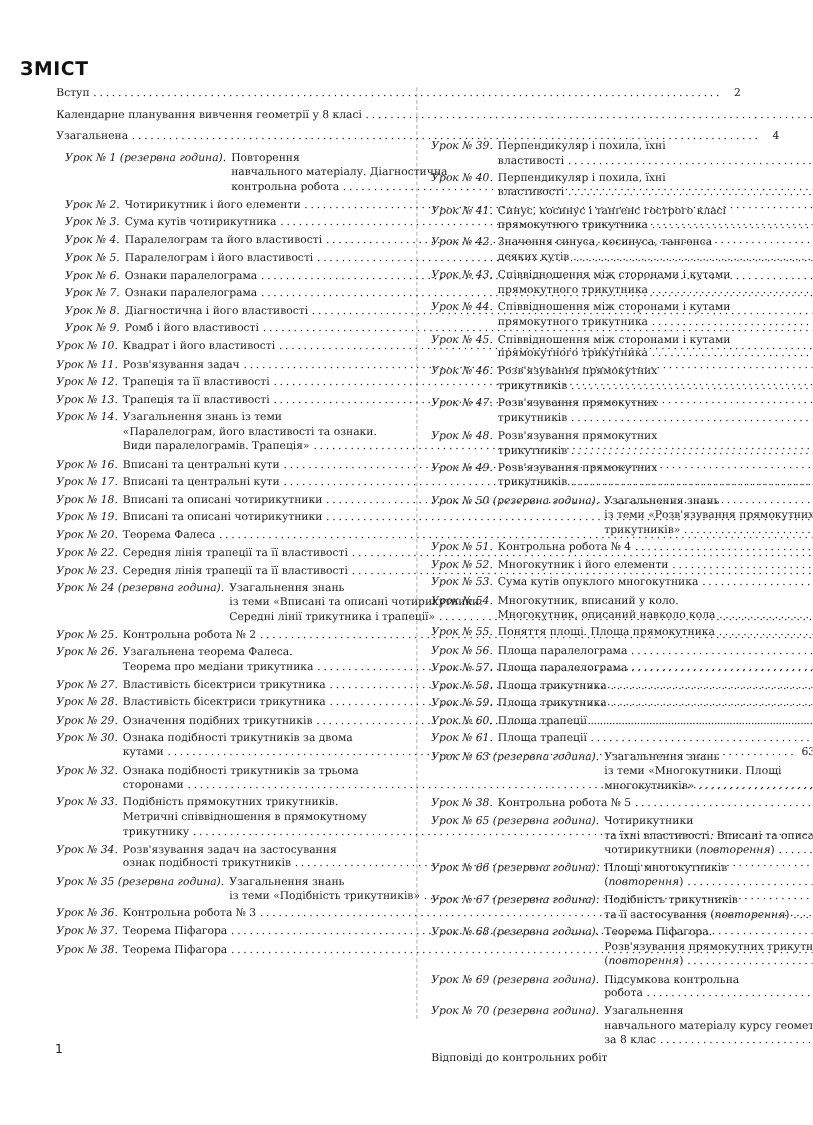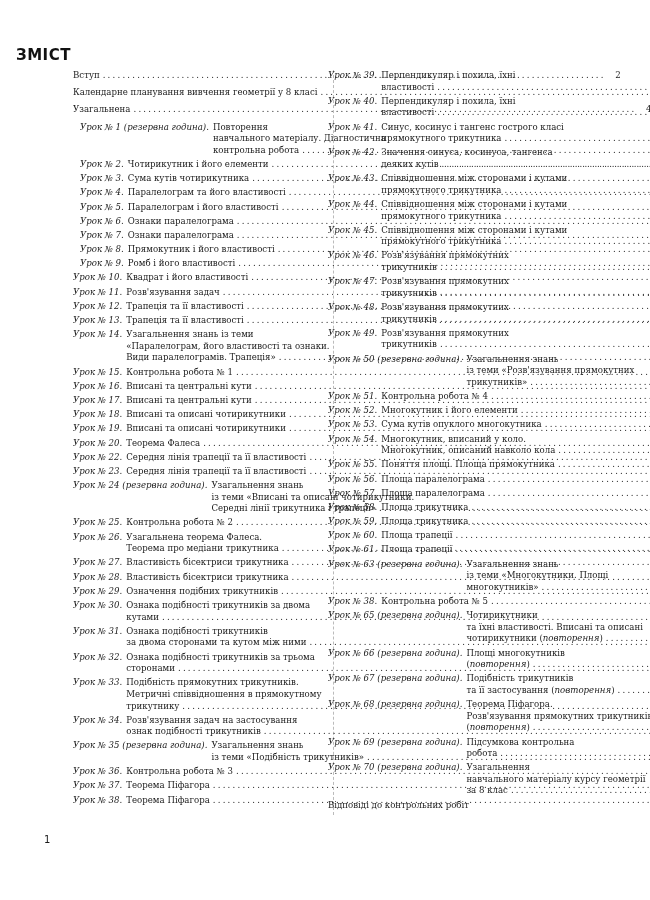--- a/index.html
+++ b/index.html
@@ -2,22 +2,22 @@
 <html><head>
 <meta charset="utf-8">
 <style>
   html, body { margin: 0; padding: 0; background: #ffffff; }
   body { width: 650px; height: 900px; position: relative; overflow: hidden;
          font-family: "DejaVu Serif", "Liberation Serif", serif; color: #1a1a1a; }
   .title { position: absolute; top: 46px; left: 0; width: 650px; text-align: left;
            font-family: "DejaVu Sans", "Liberation Sans", sans-serif; font-weight: bold;
            font-size: 15px; letter-spacing: 0.5px; color: #111; margin-left: 16px; }
   .col { position: absolute; top: 70px; width: 282px; }
-  .col-left { left: 45px; margin-left: 28px; }
-  .col-right { left: 328px; }
+  .col-left { left: 45px; }
+  .col-right { left: 345px; margin-top: 42px; }
   .divider { position: absolute; left: 333px; top: 70px; height: 745px; width: 0;
              border-left: 1px dashed #bbbbbb; }
   .entry { display: flex; align-items: flex-start; font-size: 8.6px; line-height: 11.6px;
            margin-bottom: 2.6px; }
   .entry.top { margin-bottom: 5.6px; }
   .label { white-space: nowrap; font-style: italic; padding-right: 4px; flex: 0 0 auto; }
   .label.indent { padding-left: 7px; }
   .body { flex: 1 1 auto; display: flex; flex-direction: column; }
   .line { display: flex; }
   .line .txt { white-space: nowrap; }
@@ -126,21 +126,21 @@
         <div class="line">
           <span class="txt">Ознаки паралелограма</span>
           <span class="dots"></span>
         </div>
       </div>
     </div>
     <div class="entry">
       <span class="label indent">Урок № 8.</span>
       <div class="body">
         <div class="line">
-          <span class="txt">Прямокутник і його властивості</span>
+          <span class="txt">Діагностична і його властивості</span>
           <span class="dots"></span>
         </div>
       </div>
     </div>
     <div class="entry">
       <span class="label indent">Урок № 9.</span>
       <div class="body">
         <div class="line">
           <span class="txt">Ромб і його властивості</span>
           <span class="dots"></span>
@@ -192,29 +192,20 @@
         <div class="line">
           <span class="txt">«Паралелограм, його властивості та ознаки.</span>
         </div>
         <div class="line">
           <span class="txt">Види паралелограмів. Трапеція»</span>
           <span class="dots"></span>
         </div>
       </div>
     </div>
     <div class="entry">
-      <span class="label">Урок № 15.</span>
-      <div class="body">
-        <div class="line">
-          <span class="txt">Контрольна робота № 1</span>
-          <span class="dots"></span>
-        </div>
-      </div>
-    </div>
-    <div class="entry">
       <span class="label">Урок № 16.</span>
       <div class="body">
         <div class="line">
           <span class="txt">Вписані та центральні кути</span>
           <span class="dots"></span>
         </div>
       </div>
     </div>
     <div class="entry">
       <span class="label">Урок № 17.</span>
@@ -336,32 +327,20 @@
     <div class="entry">
       <span class="label">Урок № 30.</span>
       <div class="body">
         <div class="line">
           <span class="txt">Ознака подібності трикутників за двома</span>
         </div>
         <div class="line">
           <span class="txt">кутами</span>
           <span class="dots"></span>
           <span class="pg">63</span>
-        </div>
-      </div>
-    </div>
-    <div class="entry">
-      <span class="label">Урок № 31.</span>
-      <div class="body">
-        <div class="line">
-          <span class="txt">Ознака подібності трикутників</span>
-        </div>
-        <div class="line">
-          <span class="txt">за двома сторонами та кутом між ними</span>
-          <span class="dots"></span>
         </div>
       </div>
     </div>
     <div class="entry">
       <span class="label">Урок № 32.</span>
       <div class="body">
         <div class="line">
           <span class="txt">Ознака подібності трикутників за трьома</span>
         </div>
         <div class="line">

